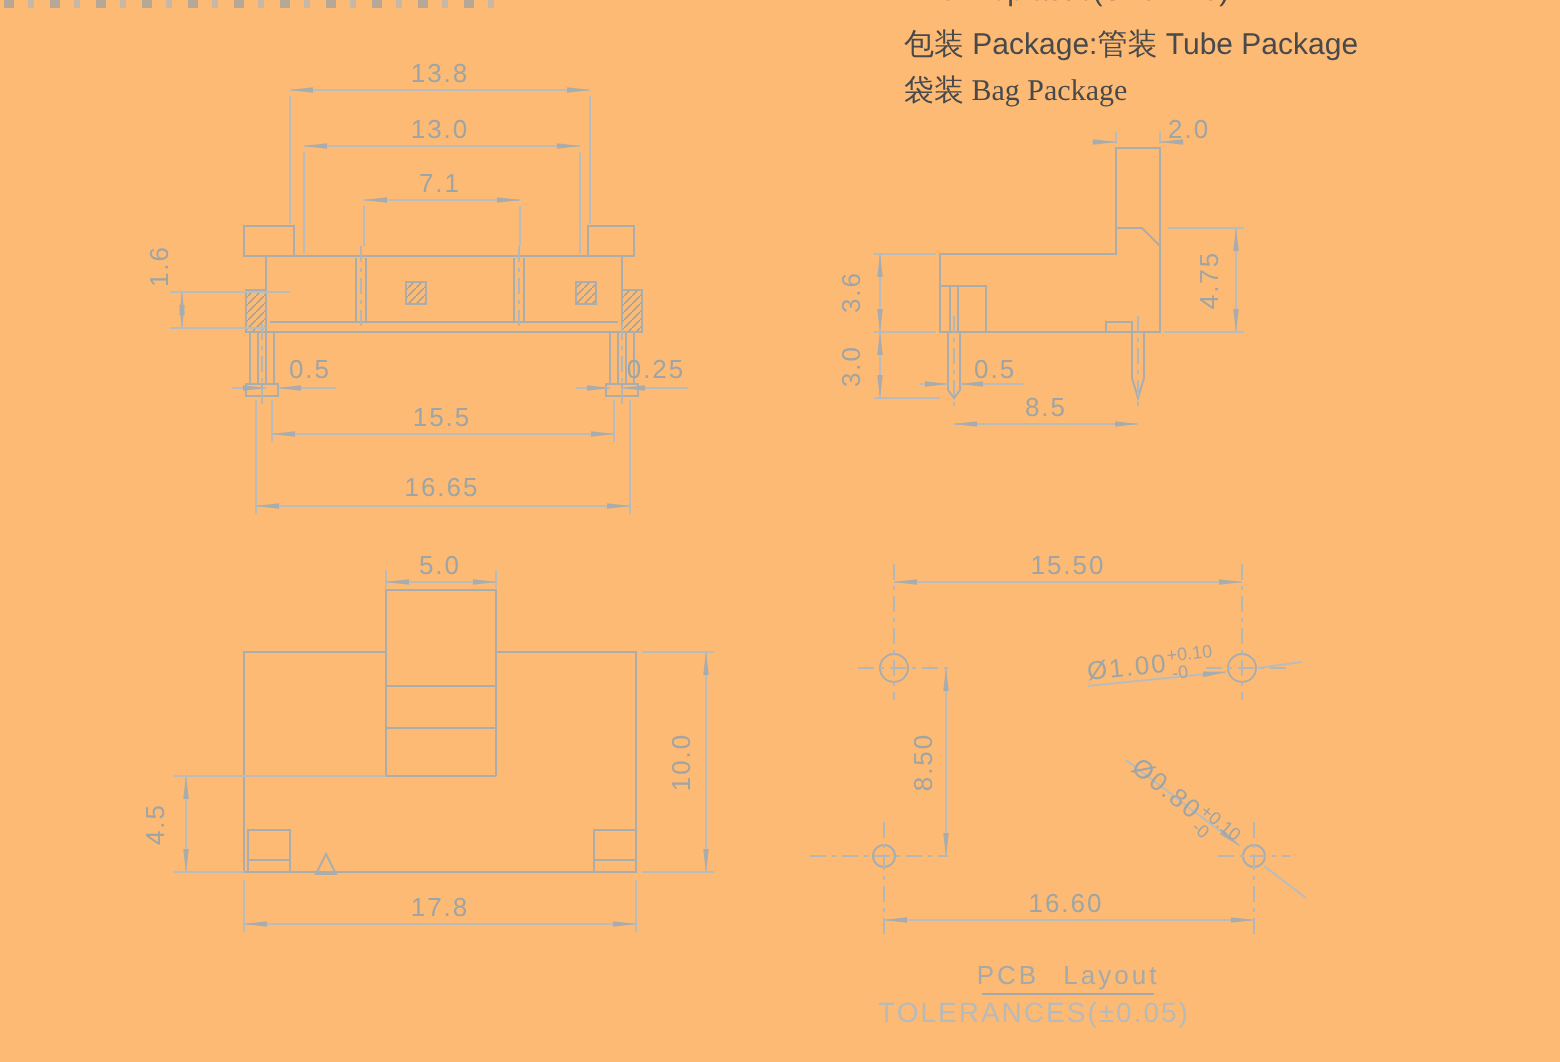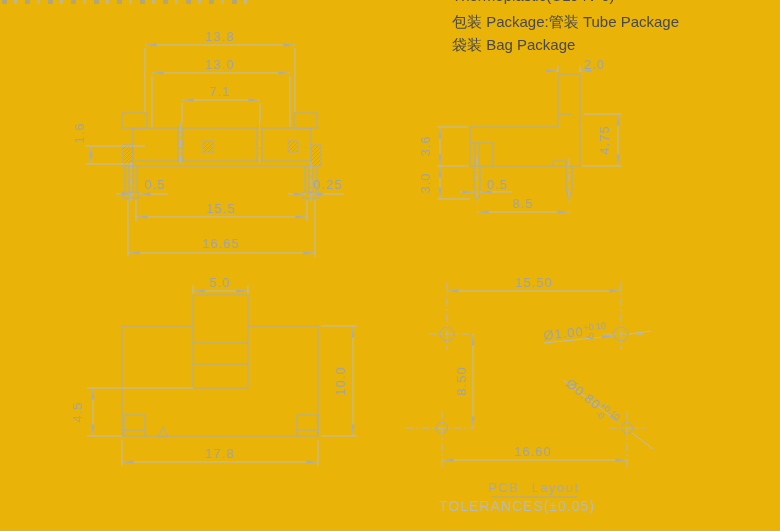--- a/index.html
+++ b/index.html
@@ -1,16 +1,16 @@
 <!DOCTYPE html>
 <html><head>
 <meta charset="utf-8">
 <style>
   html,body{margin:0;padding:0;background:#ffffff;}
-  #stage{position:relative;width:780px;height:531px;background:#eab308;overflow:hidden;
+  #stage{position:relative;width:780px;height:531px;background:#fdba74;overflow:hidden;
          font-family:"Liberation Sans",sans-serif;}
   #drawing{position:absolute;left:0;top:0;}
 
   
   .g    {stroke:#a9adad;fill:none;stroke-width:1;}
   .dim  {stroke:#b9bcbc;fill:none;stroke-width:1;}
   .cl   {stroke:#b4b7b7;fill:none;stroke-width:1;stroke-dasharray:8 3 2 3;}
   .hatch{fill:url(#hat);stroke:#a9adad;stroke-width:1;}
   .arr2 {marker-start:url(#arr);marker-end:url(#arr);}
   .arrS {marker-start:url(#arr);}
@@ -21,21 +21,21 @@
   .dtxt{fill:#9fa4a4;font-size:13px;letter-spacing:1px;text-anchor:middle;}
   .ta-s{text-anchor:start;}
   .tol{font-size:9px;letter-spacing:0;}
   .pcb-title{fill:#a6a9a9;font-size:13px;letter-spacing:1.5px;word-spacing:7px;text-anchor:middle;}
   .pcb-tol{fill:#b7baba;font-size:14px;letter-spacing:1px;text-anchor:middle;}
 
   
   .note{position:absolute;left:452px;color:#47494b;font-size:15px;white-space:nowrap;}
   .note-1{top:-13px;}
   .note-2{top:13px;}
-  .note-3{top:36px;}
+  .note-3{top:36px;font-family:Liberation Serif, serif;}
 
   
   .crop-strip{position:absolute;left:2px;top:0;width:250px;height:4px;opacity:.75;
     background:repeating-linear-gradient(90deg,#9ea2a2 0 5px,transparent 5px 12px,#b4b7b7 12px 15px,transparent 15px 23px);}
 </style>
 </head>
 <body>
 
 <div id="stage">
 

